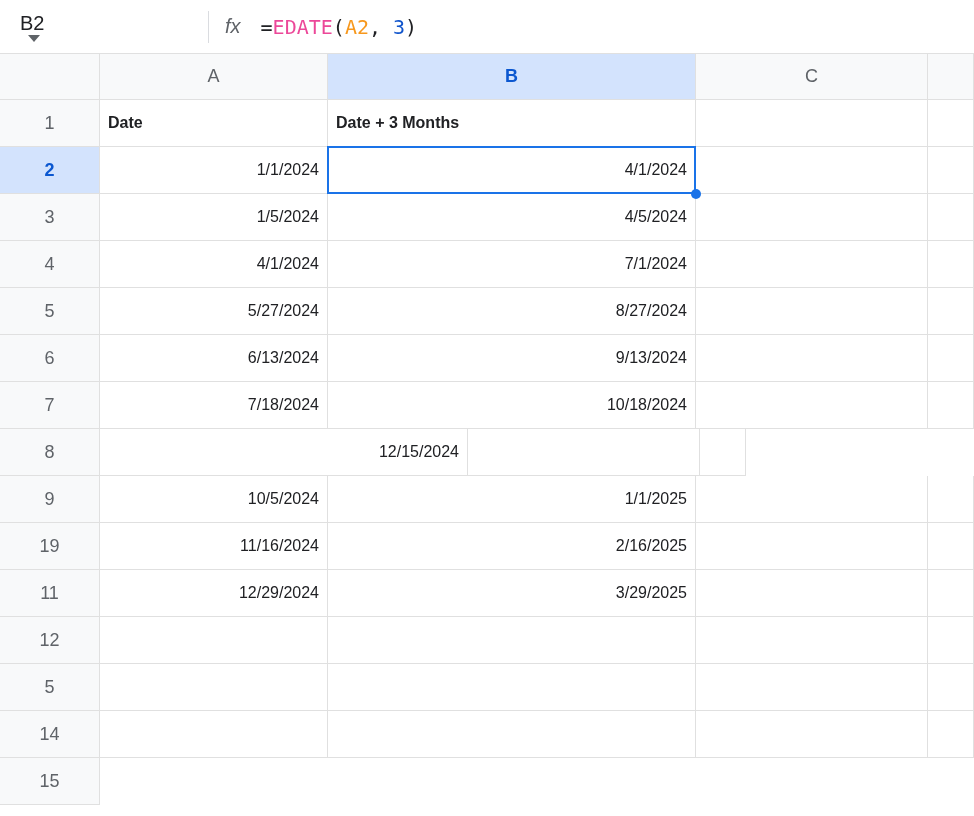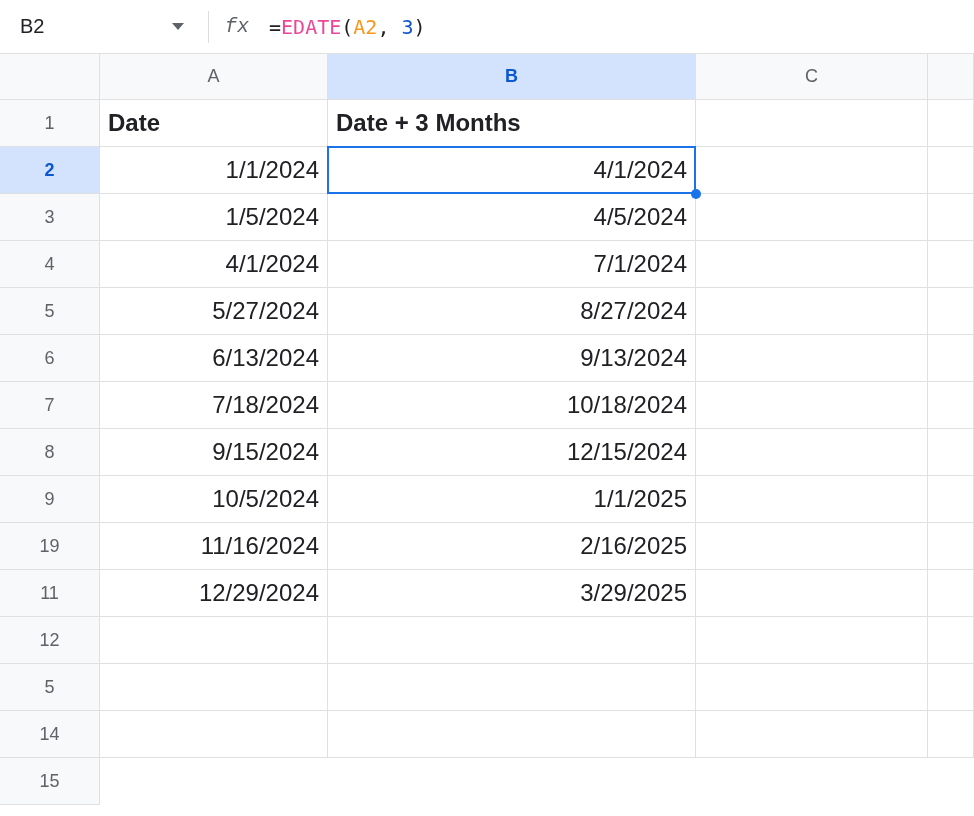--- a/index.html
+++ b/index.html
@@ -16,23 +16,23 @@
     }
     .formula-bar {
       display: flex;
       align-items: center;
       height: 54px;
       border-bottom: 1px solid #e0e0e0;
       padding: 0 12px;
     }
     .name-box {
       display: flex;
-      align-items: center;
       width: 180px;
       padding: 0 8px;
+      flex-direction: column;
     }
     .name-box-text {
       font-size: 20px;
       color: #202124;
       flex: 1;
     }
     .dropdown-arrow {
       width: 0;
       height: 0;
       border-left: 6px solid transparent;
@@ -44,21 +44,21 @@
       width: 1px;
       height: 32px;
       background: #dadce0;
       margin: 0 16px;
     }
     .fx-label {
       font-style: italic;
       font-size: 20px;
       color: #5f6368;
       margin-right: 20px;
-      font-family: Liberation Mono, monospace;
+      font-family: Liberation Sans, sans-serif;
       text-align: center;
     }
     .formula-text {
       font-size: 20px;
       font-family: 'Consolas', monospace;
       color: #202124;
     }
     .formula-text .fn {
       color: #ec4899;
     }
@@ -140,21 +140,21 @@
     .row {
       display: flex;
       height: 47px;
     }
     .cell {
       border-right: 1px solid #e0e0e0;
       border-bottom: 1px solid #e0e0e0;
       display: flex;
       align-items: center;
       padding: 0 8px;
-      font-size: 24px;
+      font-size: 16px;
       color: #202124;
       background: #fff;
     }
     .cell.header-cell {
       font-weight: 700;
       justify-content: flex-start;
     }
     .cell.data-cell {
       justify-content: flex-end;
     }
@@ -261,21 +261,20 @@
       <div class="cell col-c"></div>
       <div class="cell col-d"></div>
     </div>
     <div class="row">
       <div class="cell col-a data-cell">7/18/2024</div>
       <div class="cell col-b data-cell">10/18/2024</div>
       <div class="cell col-c"></div>
       <div class="cell col-d"></div>
     </div>
     <div class="row">
-      <div class="cell col-a data-cell">9/15/2024</div>
       <div class="cell col-b data-cell">12/15/2024</div>
       <div class="cell col-c"></div>
       <div class="cell col-d"></div>
     </div>
     <div class="row">
       <div class="cell col-a data-cell">10/5/2024</div>
       <div class="cell col-b data-cell">1/1/2025</div>
       <div class="cell col-c"></div>
       <div class="cell col-d"></div>
     </div>

